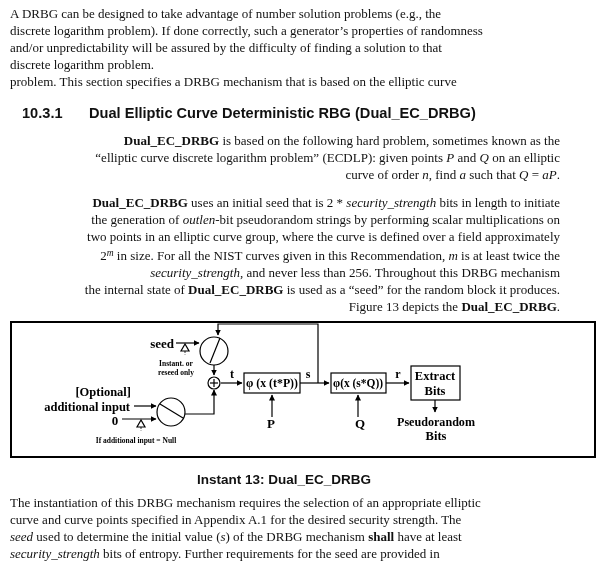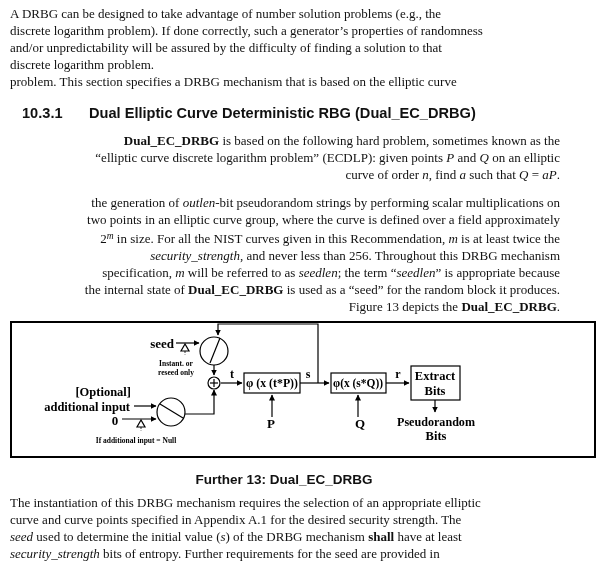--- a/index.html
+++ b/index.html
@@ -56,25 +56,25 @@
     <span class="num">10.3.1</span><span>Dual Elliptic Curve Deterministic RBG (Dual_EC_DRBG)</span>
   </div>
 
   <div class="para mt11">
       <div class="tline"><span class="b">Dual_EC_DRBG</span><span> is based on the following hard problem, sometimes known as the</span></div>
       <div class="tline"><span>“elliptic curve discrete logarithm problem” (ECDLP): given points </span><span class="i">P</span><span> and </span><span class="i">Q</span><span> on an elliptic</span></div>
       <div class="tline"><span>curve of order </span><span class="i">n</span><span>, find </span><span class="i">a</span><span> such that </span><span class="i">Q</span><span> = </span><span class="i">aP</span><span>.</span></div>
     </div>
 
   <div class="para mt11">
+      <div class="tline"><span class="b">Dual_EC_DRBG</span><span> uses an initial seed that is 2 * </span><span class="i">security_strength</span><span> bits in length to initiate</span></div>
       <div class="tline"><span>the generation of </span><span class="i">outlen</span><span>-bit pseudorandom strings by performing scalar multiplications on</span></div>
       <div class="tline"><span>two points in an elliptic curve group, where the curve is defined over a field approximately</span></div>
       <div class="tline"><span>2</span><span class="supi">m</span><span> in size. For all the NIST curves given in this Recommendation, </span><span class="i">m</span><span> is at least twice the</span></div>
       <div class="tline"><span class="i">security_strength</span><span>, and never less than 256. Throughout this DRBG mechanism</span></div>
-      <div class="tline"><span>specification, </span><span class="i">m</span><span> will be referred to as </span><span class="i">seedlen</span><span>; the term “</span><span class="i">seedlen</span><span>” is appropriate because</span></div>
       <div class="tline"><span>the internal state of </span><span class="b">Dual_EC_DRBG</span><span> is used as a “seed” for the random block it produces.</span></div>
       <div class="tline"><span>Figure 13 depicts the </span><span class="b">Dual_EC_DRBG</span><span>.</span></div>
     </div>
 
   <div class="figwrap">
     <svg width="586" height="137" viewBox="0 0 586 137" xmlns="http://www.w3.org/2000/svg">
       <defs>
         <marker id="ah" markerWidth="8" markerHeight="8" refX="5.5" refY="3" orient="auto" markerUnits="userSpaceOnUse">
           <path d="M0,0 L6,3 L0,6 Z" fill="#000"></path>
         </marker>
@@ -136,21 +136,21 @@
       <polygon class="shape" stroke-width="0.8" points="131,99 127,106 135,106"></polygon>
       <line class="dash" x1="131" y1="106" x2="131" y2="110"></line>
       <text class="f75" x="126" y="122" text-anchor="middle">If additional input = Null</text>
 
       <circle class="shape" cx="161" cy="91" r="14"></circle>
       <line class="ln" x1="150" y1="83" x2="173" y2="97"></line>
       <polyline class="ln" points="175,93 204,93 204,69" marker-end="url(#ah)"></polyline>
     </svg>
   </div>
 
-  <div class="caption">Further 13: Dual_EC_DRBG</div>
+  <div class="caption">Instant 13: Dual_EC_DRBG</div>
 
   <div class="para mt7">
       <div class="tline"><span>The instantiation of this DRBG mechanism requires the selection of an appropriate elliptic</span></div>
       <div class="tline"><span>curve and curve points specified in Appendix A.1 for the desired security strength. The</span></div>
       <div class="tline"><span class="i">seed</span><span> used to determine the initial value (</span><span class="i">s</span><span>) of the DRBG mechanism </span><span class="b">shall</span><span> have at least</span></div>
       <div class="tline"><span class="i">security_strength</span><span> bits of entropy. Further requirements for the seed are provided in</span></div>
     </div>
 
 </div>
 

